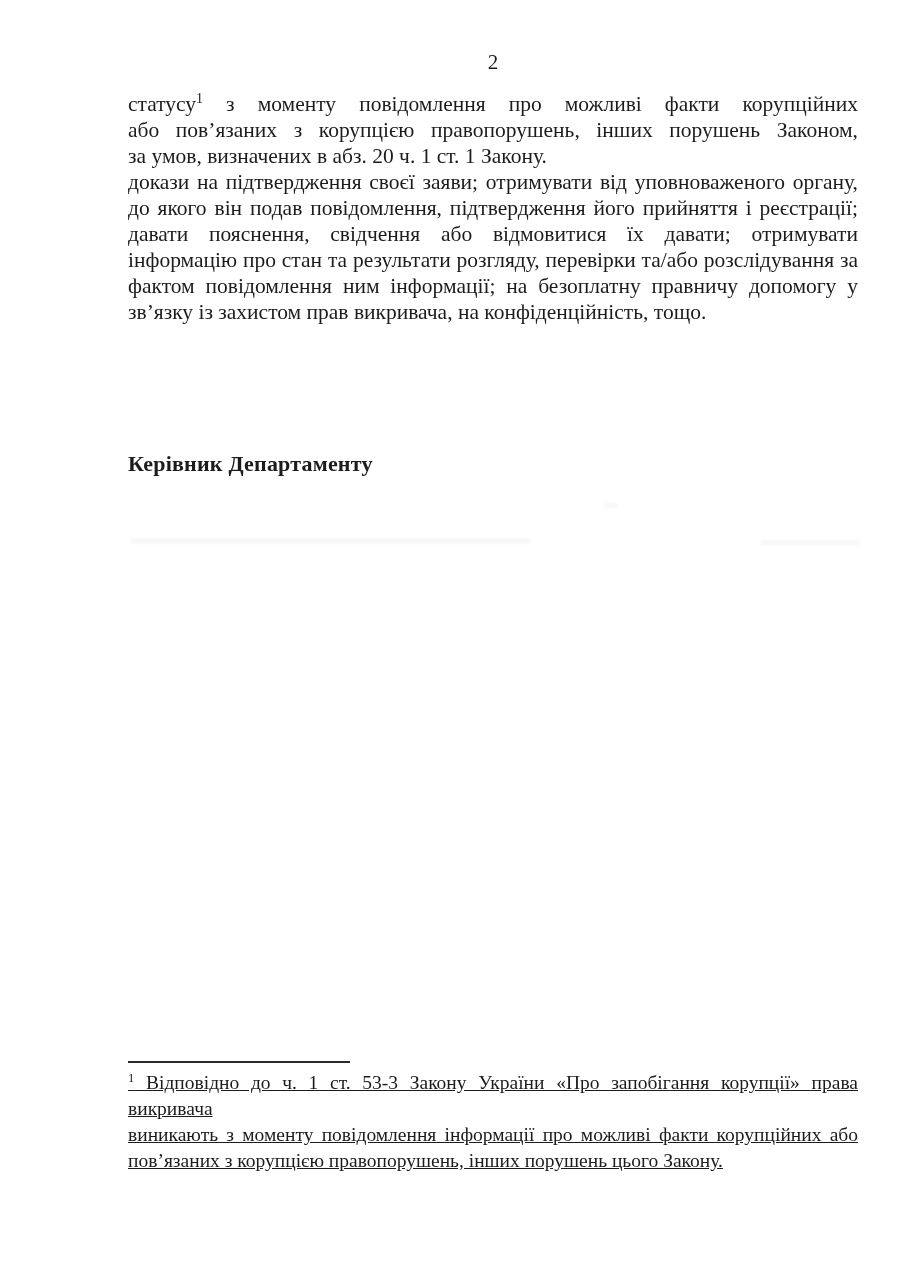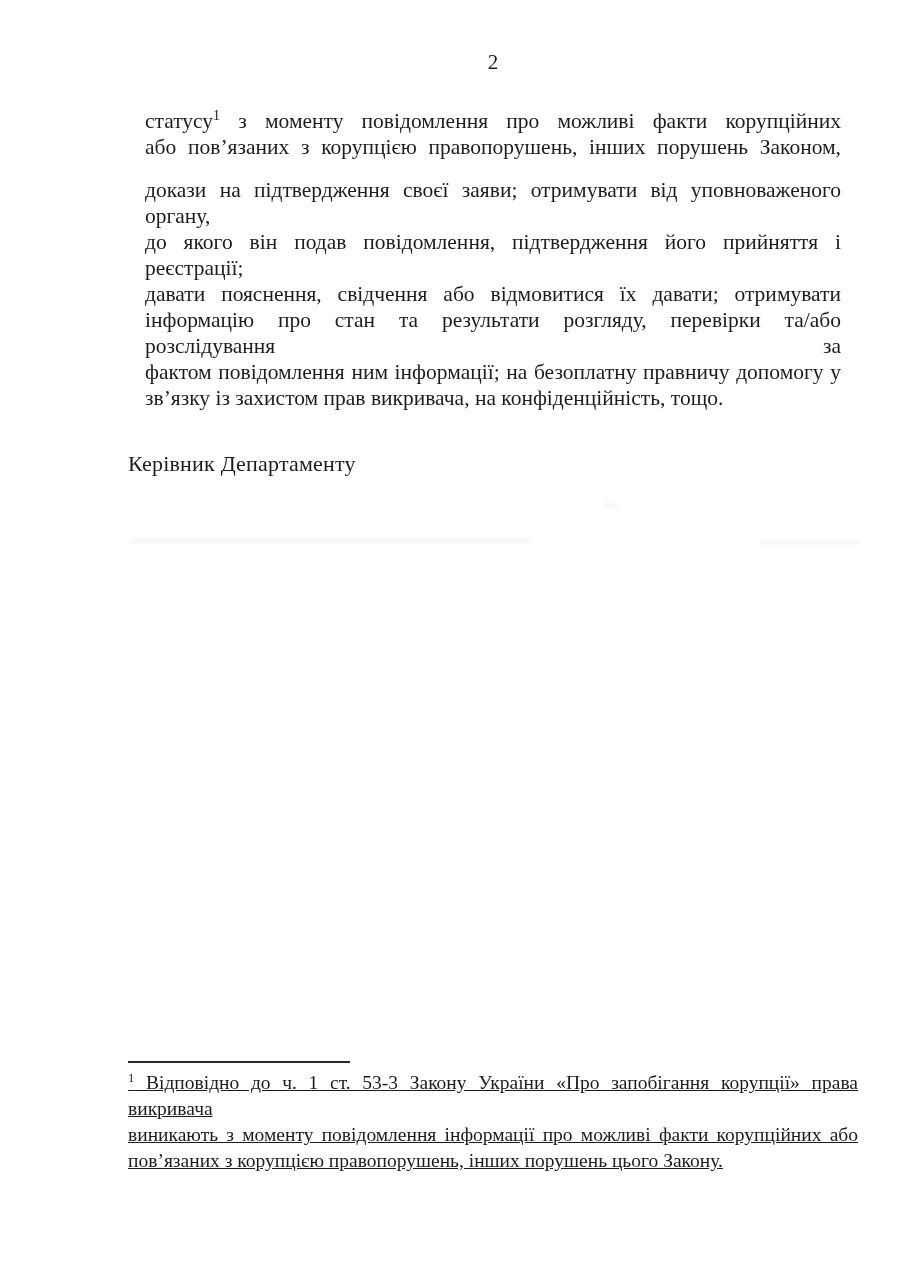--- a/index.html
+++ b/index.html
@@ -31,21 +31,21 @@
     line-height: 24px;
   }
   .body-text {
     position: absolute;
     left: 128px;
     top: 91px;
     width: 730px;
     font-size: 21.5px;
     line-height: 26px;
   }
-  .para { margin: 17px; }
+  .para { margin: 0; }
   .tline {
     text-align: justify;
     text-align-last: justify;
     white-space: normal;
   }
   .tline.last {
     text-align: left;
     text-align-last: left;
   }
   .tline.indent {
@@ -54,21 +54,21 @@
   sup.fnref {
     font-size: 0.65em;
     line-height: 0;
     vertical-align: super;
   }
   .signature {
     position: absolute;
     left: 128px;
     top: 451px;
     font-size: 22px;
-    font-weight: normal;
+    font-weight: bold;
     letter-spacing: 0.2px;
   }
   
   .artifact {
     position: absolute;
     background: rgba(120,120,130,0.05);
     border-radius: 3px;
     filter: blur(1px);
   }
   .artifact.a1 { left: 604px; top: 503px; width: 14px;  height: 5px;  }
@@ -97,20 +97,21 @@
 
 <div class="page">
 
   <div class="page-number">2</div>
 
   <div class="body-text">
 
     <div class="para">
       <div class="tline"><span>статусу</span><sup class="fnref">1</sup><span> з моменту повідомлення про можливі факти корупційних</span></div>
       <div class="tline">або пов’язаних з корупцією правопорушень, інших порушень Законом,</div>
+      <div class="tline last">за умов, визначених в абз. 20 ч. 1 ст. 1 Закону.</div>
     </div>
 
     <div class="para">
       <div class="tline">докази на підтвердження своєї заяви; отримувати від уповноваженого органу,</div>
       <div class="tline">до якого він подав повідомлення, підтвердження його прийняття і реєстрації;</div>
       <div class="tline">давати пояснення, свідчення або відмовитися їх давати; отримувати</div>
       <div class="tline">інформацію про стан та результати розгляду, перевірки та/або розслідування за</div>
       <div class="tline">фактом повідомлення ним інформації; на безоплатну правничу допомогу у</div>
       <div class="tline last">зв’язку із захистом прав викривача, на конфіденційність, тощо.</div>
     </div>

